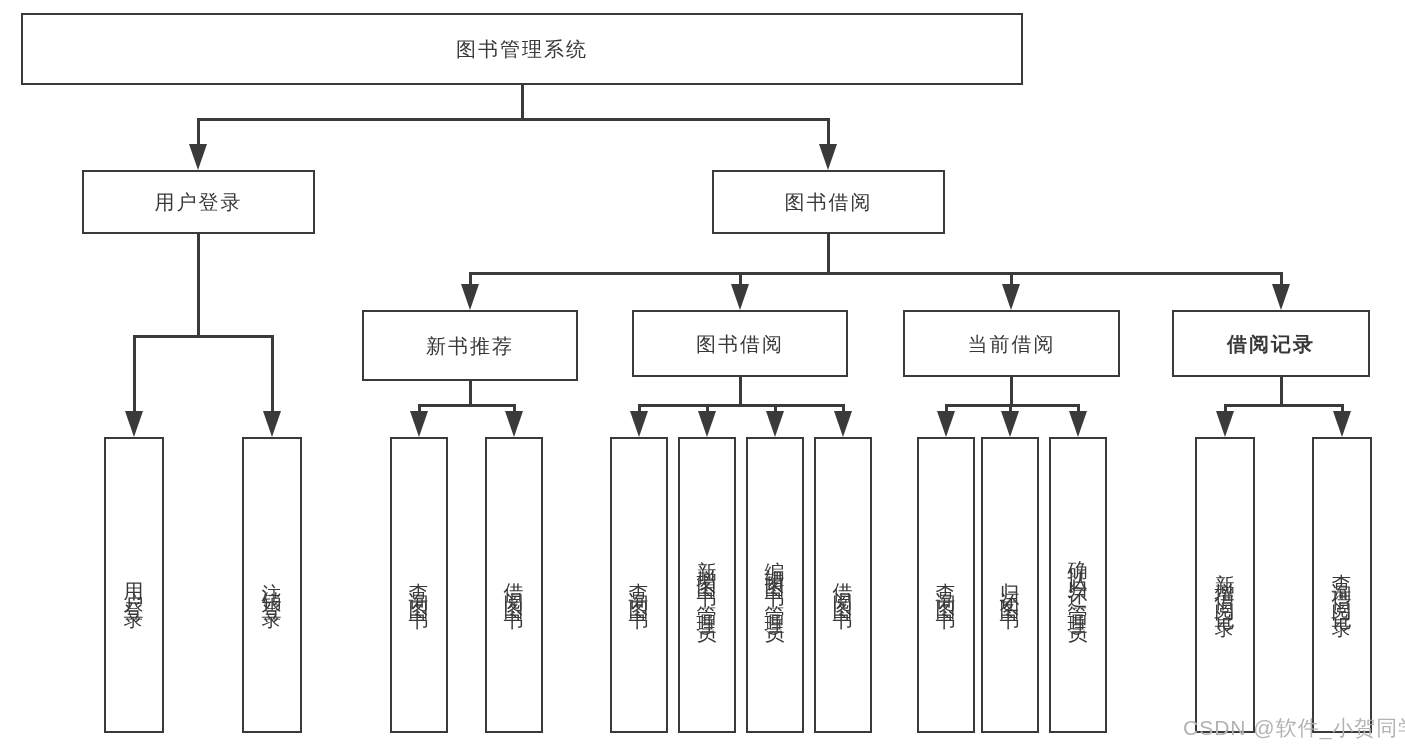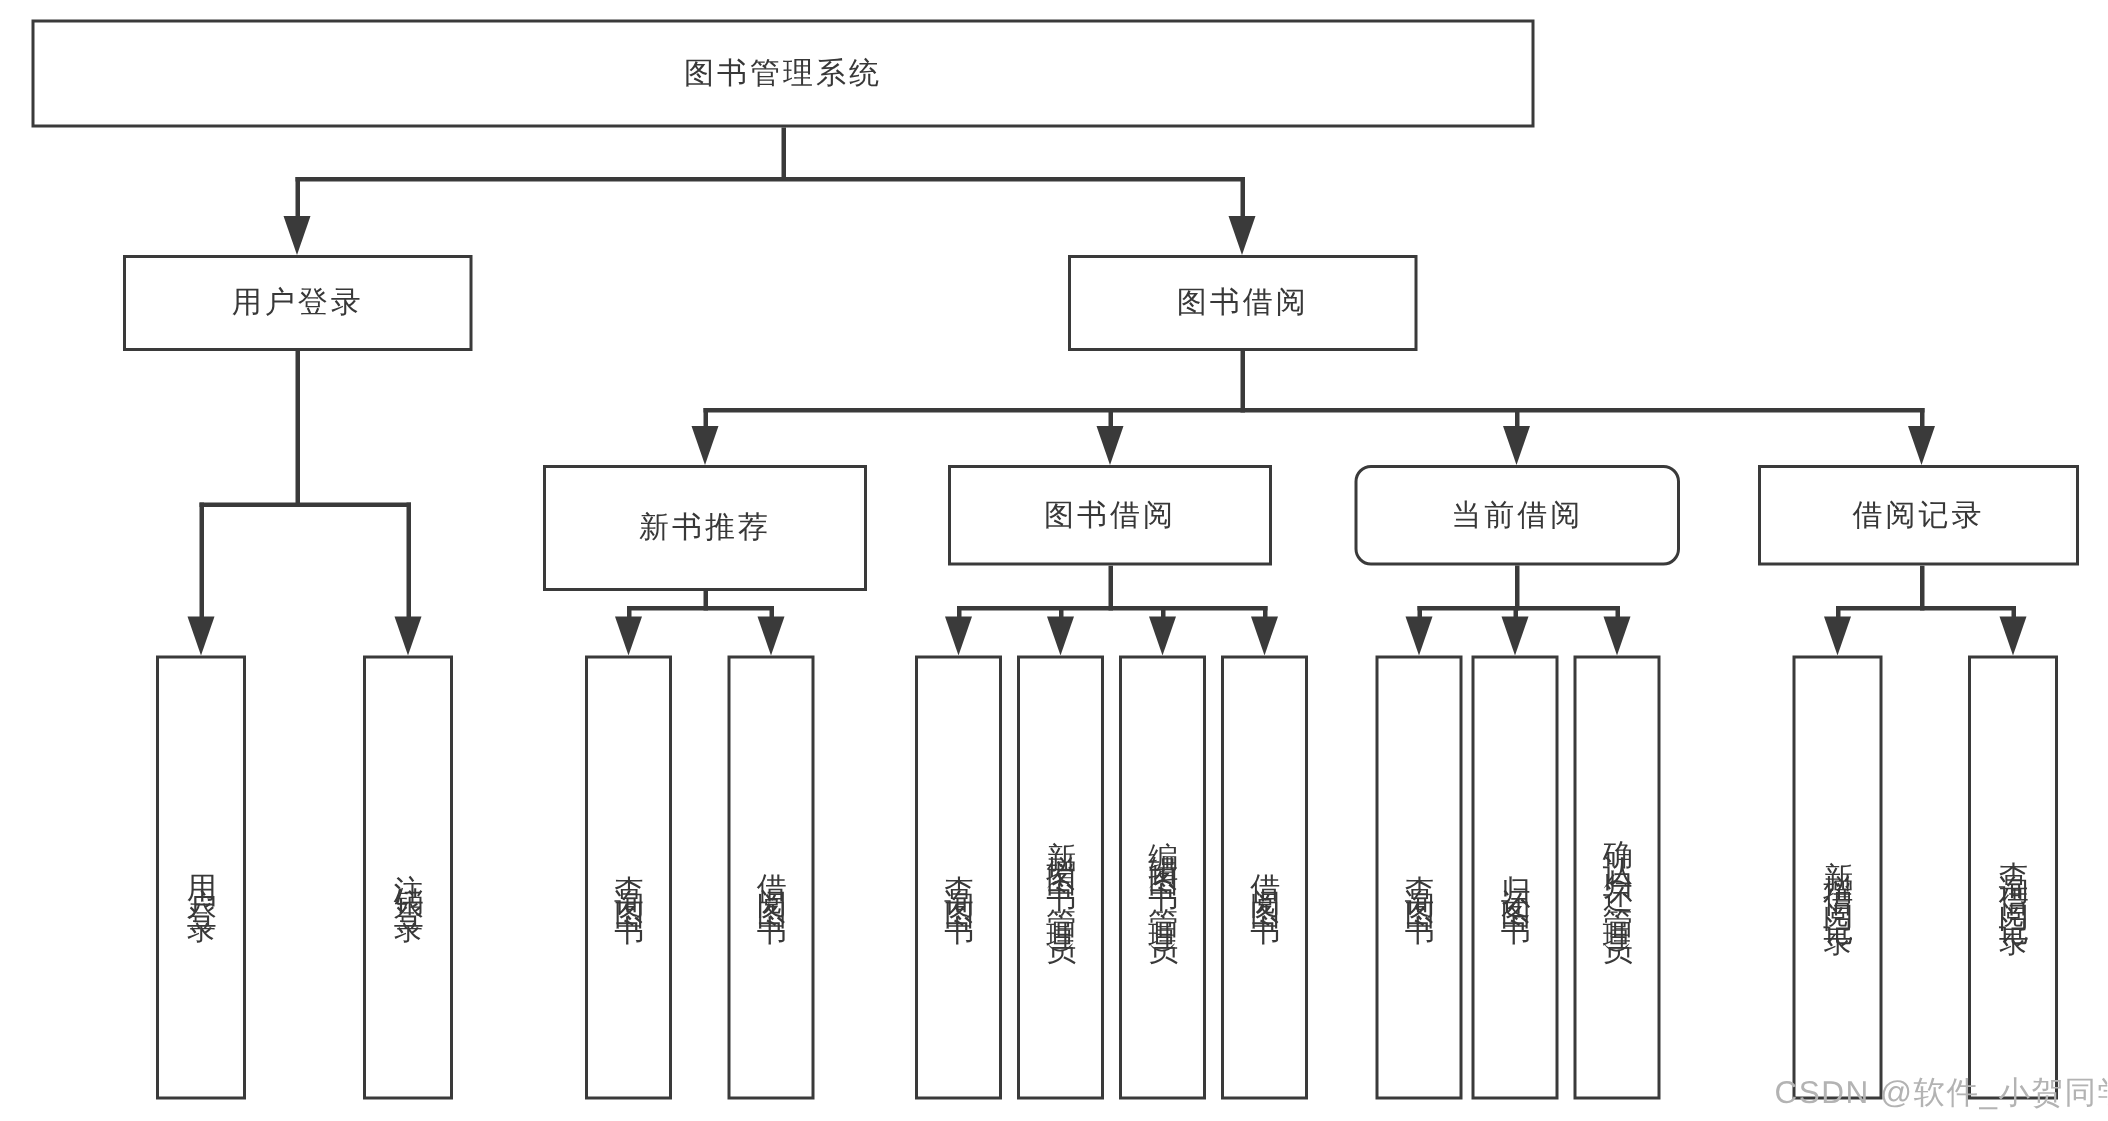--- a/index.html
+++ b/index.html
@@ -65,30 +65,30 @@
   <div class="hl" style="left:468.5px;top:272px;width:814px;"></div>
   <div class="vl" style="left:468.5px;top:272px;height:14px;"></div>
   <div class="ar" style="left:461px;top:284px;"></div>
   <div class="vl" style="left:738.5px;top:272px;height:14px;"></div>
   <div class="ar" style="left:731px;top:284px;"></div>
   <div class="vl" style="left:1009.5px;top:272px;height:14px;"></div>
   <div class="ar" style="left:1002px;top:284px;"></div>
   <div class="vl" style="left:1279.5px;top:272px;height:14px;"></div>
   <div class="ar" style="left:1272px;top:284px;"></div>
 
-  <div class="box" style="left:362px;top:310px;width:216px;height:84px;">
+  <div class="box" style="left:362px;top:310px;width:216px;height:71px;">
     <span>新书推荐</span>
   </div>
   <div class="box" style="left:632px;top:310px;width:216px;height:67px;">
     <span>图书借阅</span>
   </div>
-  <div class="box" style="left:903px;top:310px;width:217px;height:67px;border-radius:11px;">
+  <div class="box" style="left:903px;top:310px;width:217px;height:67px;">
     <span>当前借阅</span>
   </div>
-  <div class="box" style="left:1172px;top:310px;width:214px;height:67px;">
+  <div class="box" style="left:1172px;top:310px;width:198px;height:67px;font-weight:bold;">
     <span>借阅记录</span>
   </div>
 
   <div class="vl" style="left:468.5px;top:377px;height:30px;"></div>
   <div class="hl" style="left:417.5px;top:404px;width:98px;"></div>
   <div class="vl" style="left:417.5px;top:404px;height:9px;"></div>
   <div class="ar" style="left:410px;top:411px;"></div>
   <div class="vl" style="left:512.5px;top:404px;height:9px;"></div>
   <div class="ar" style="left:505px;top:411px;"></div>
 

